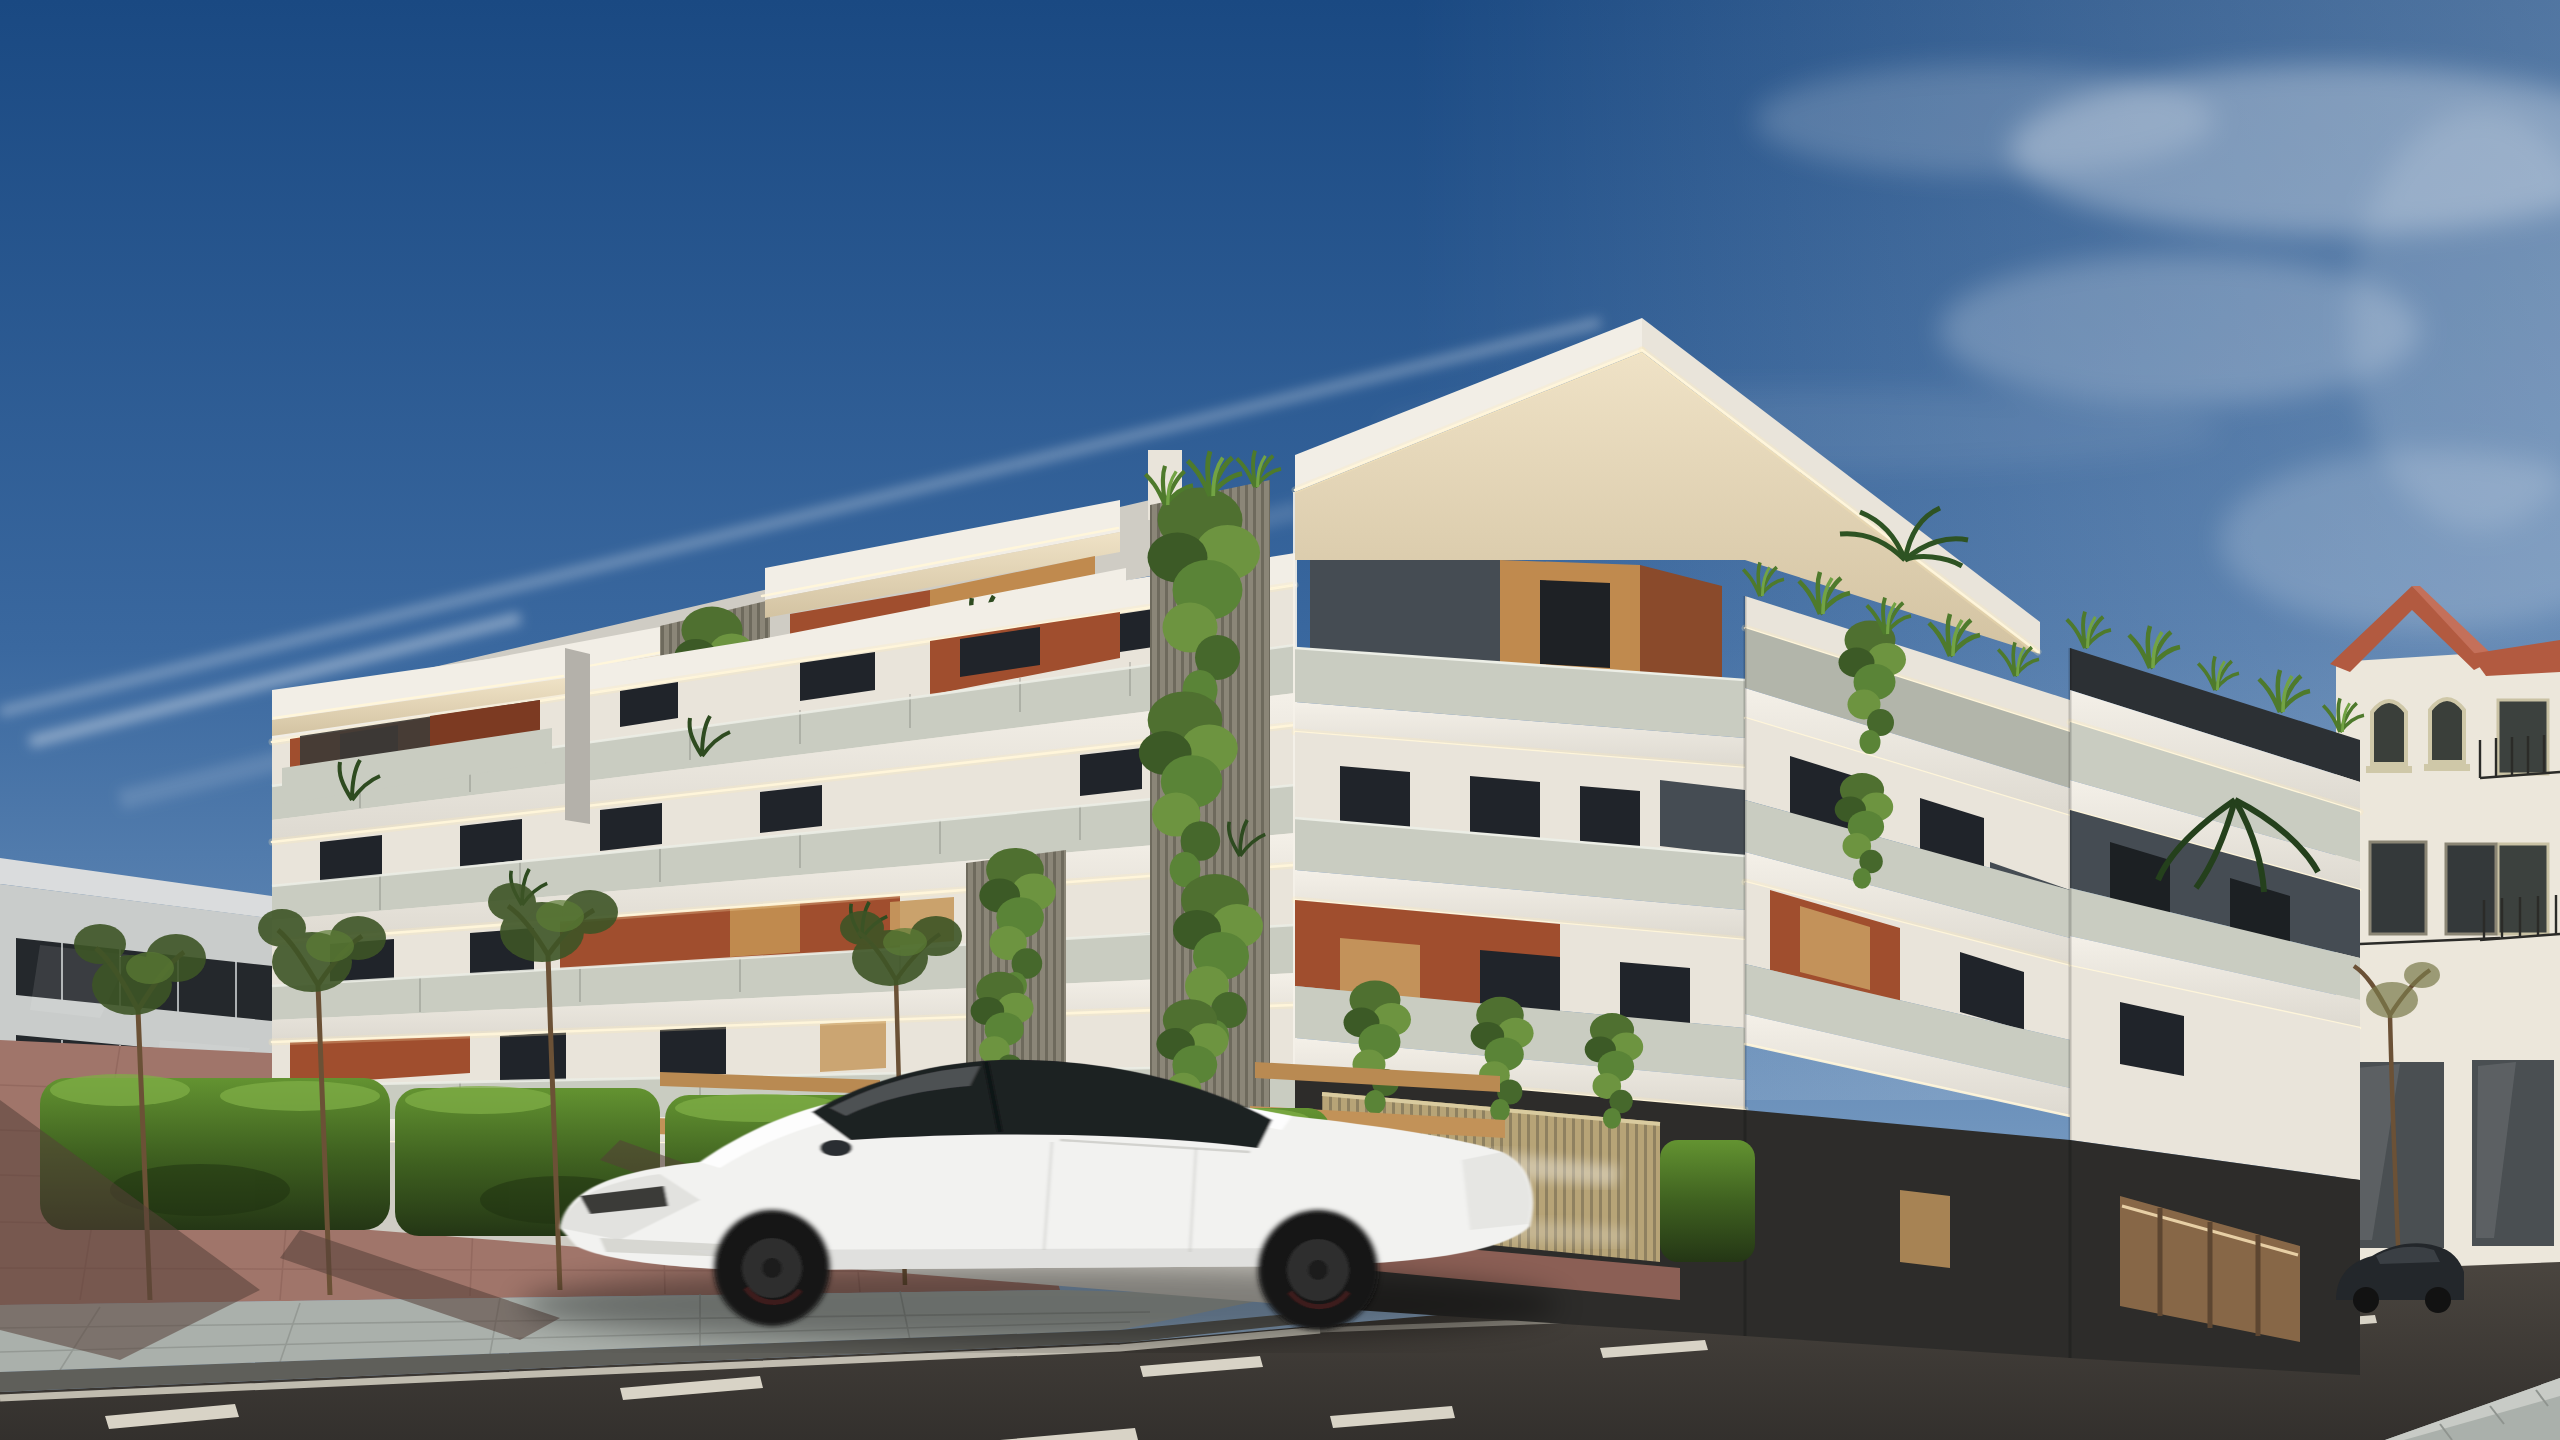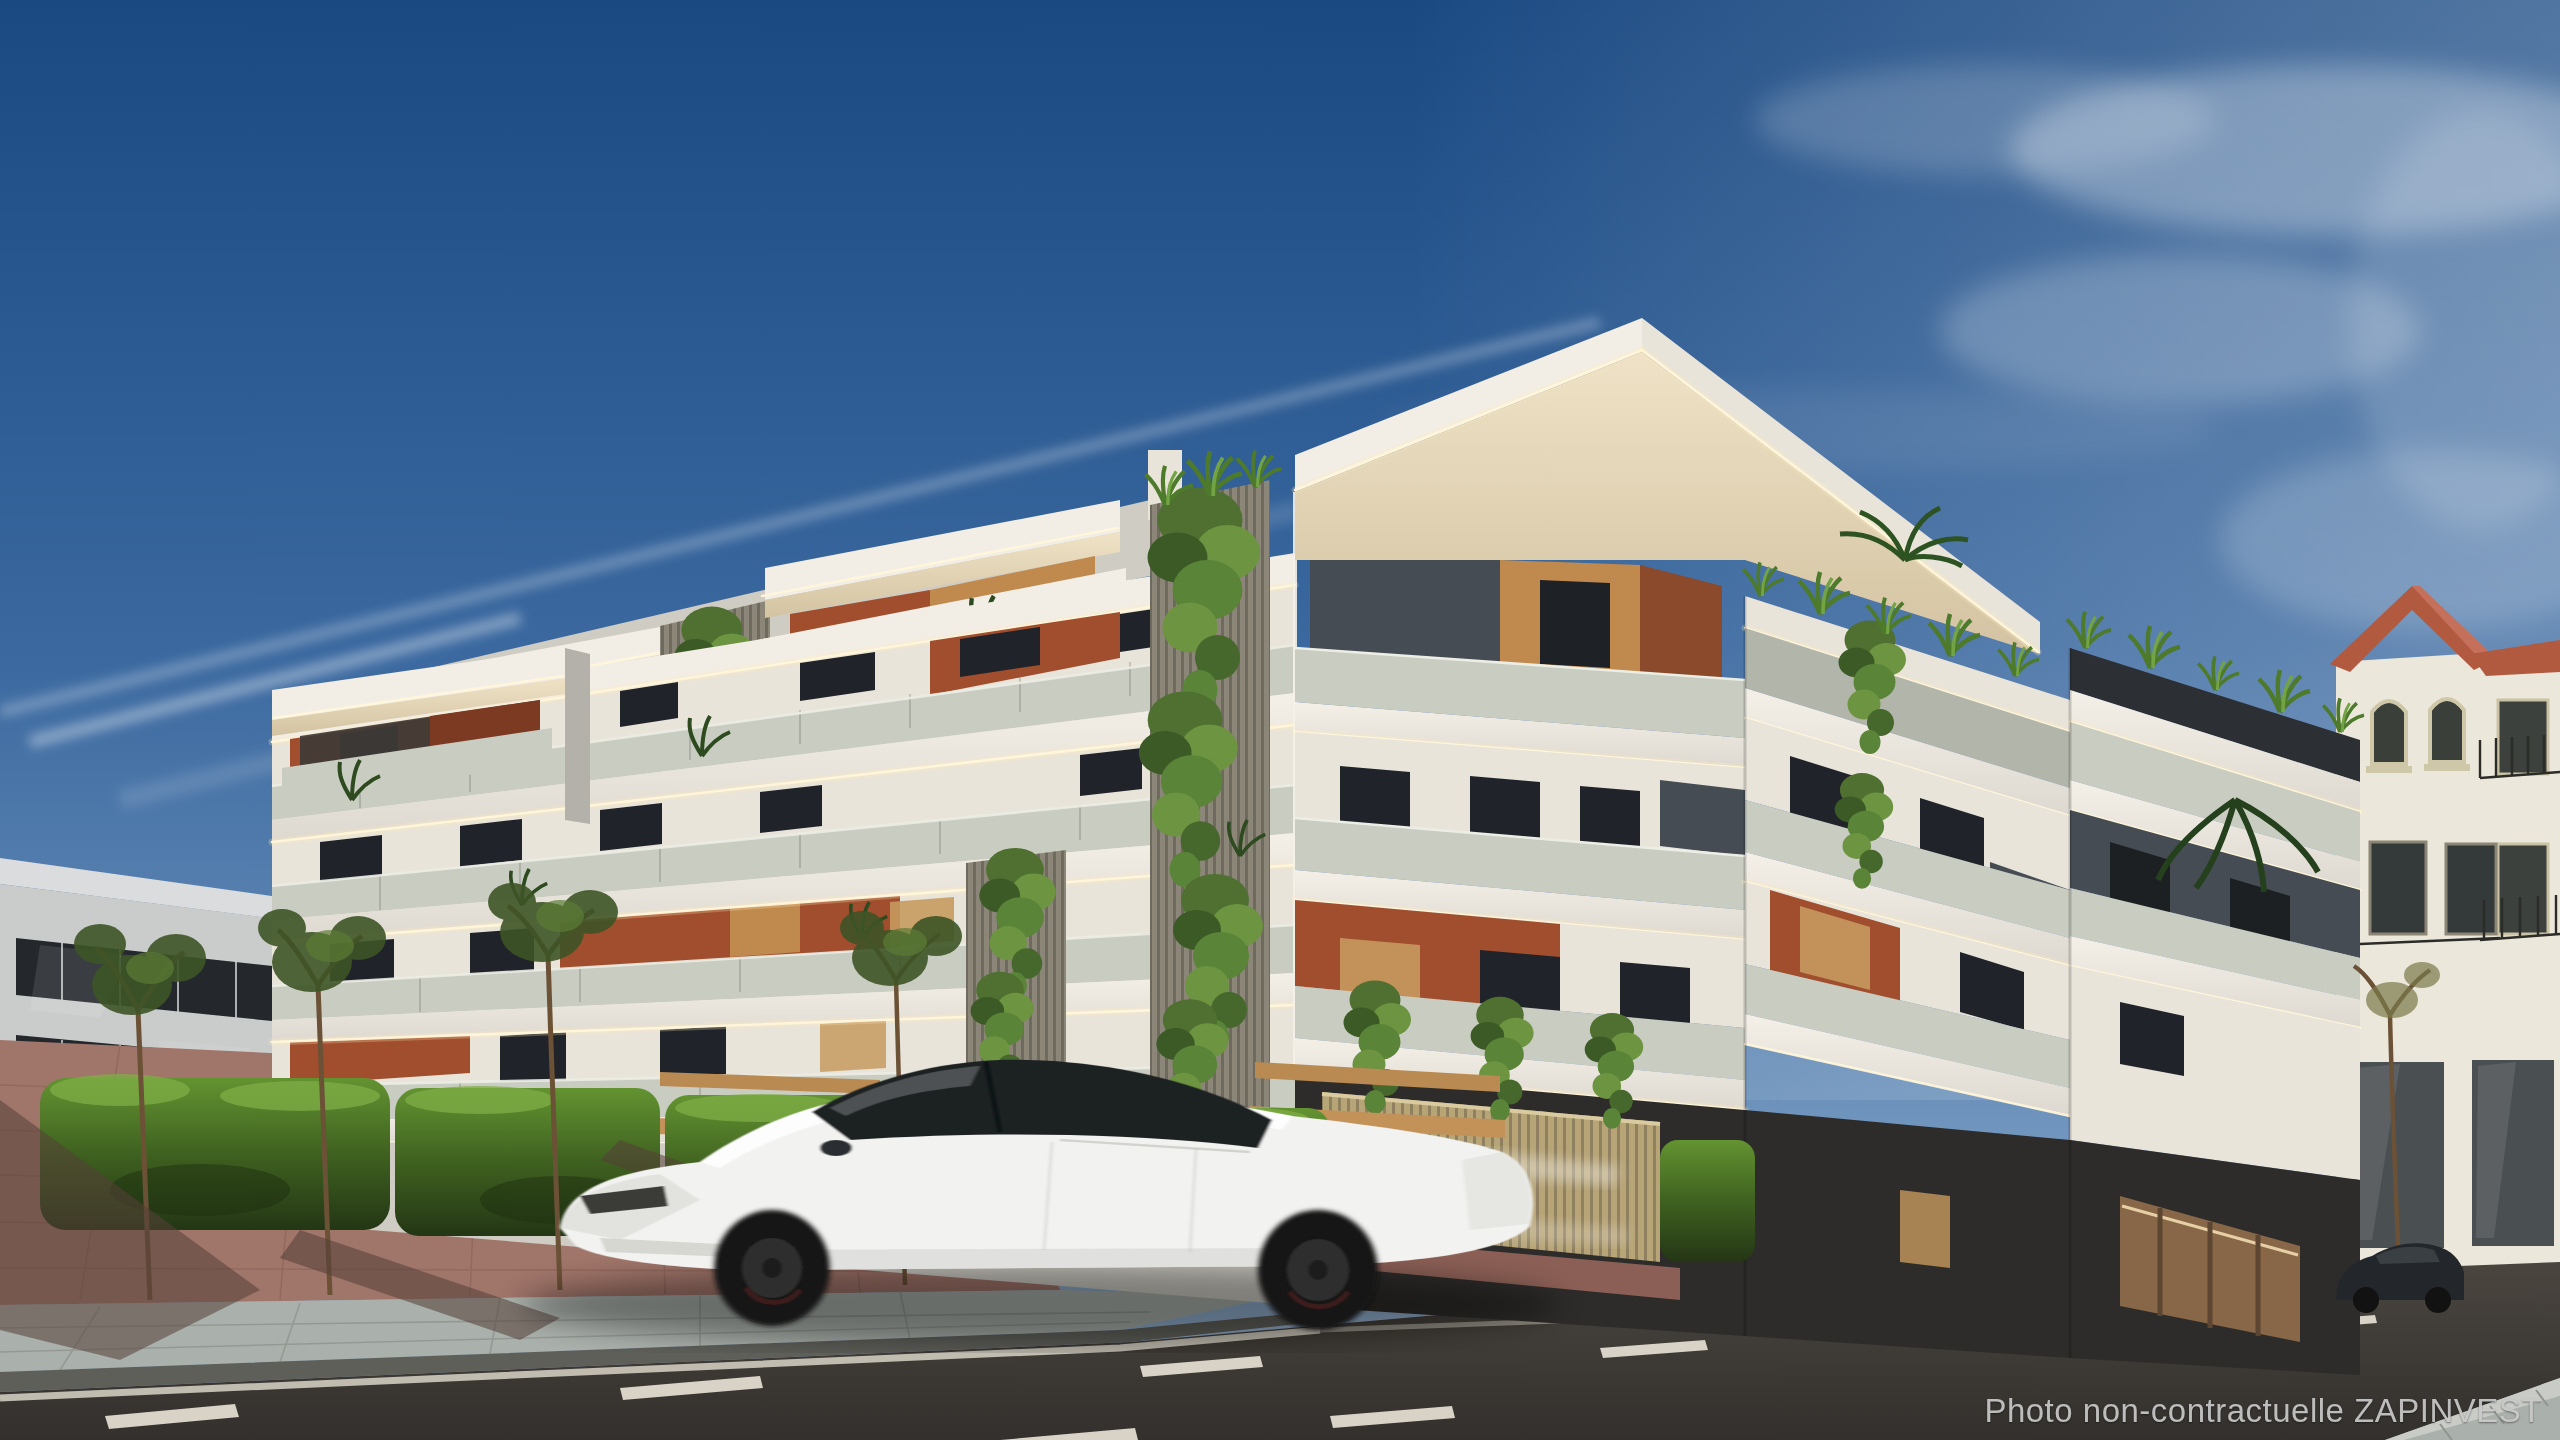--- a/index.html
+++ b/index.html
@@ -666,14 +666,13 @@
     <polygon points="2385,1440 2560,1378 2560,1440" fill="var(--sidewalk,#aab0ab)"></polygon>
     <polygon points="2385,1440 2560,1378 2560,1396 2404,1440" fill="#c8cbc6"></polygon>
     <g stroke="#8f948f" stroke-width="2">
       <line x1="2440" y1="1424" x2="2452" y2="1440"></line>
           <line x1="2490" y1="1406" x2="2504" y2="1424"></line>
       <line x1="2536" y1="1390" x2="2548" y2="1406"></line>
     </g>
   </g>
 </svg>
 
-<div class="watermark">Photo non-contractuelle ZAPINVEST</div>
 </div>
 
 </body></html>

